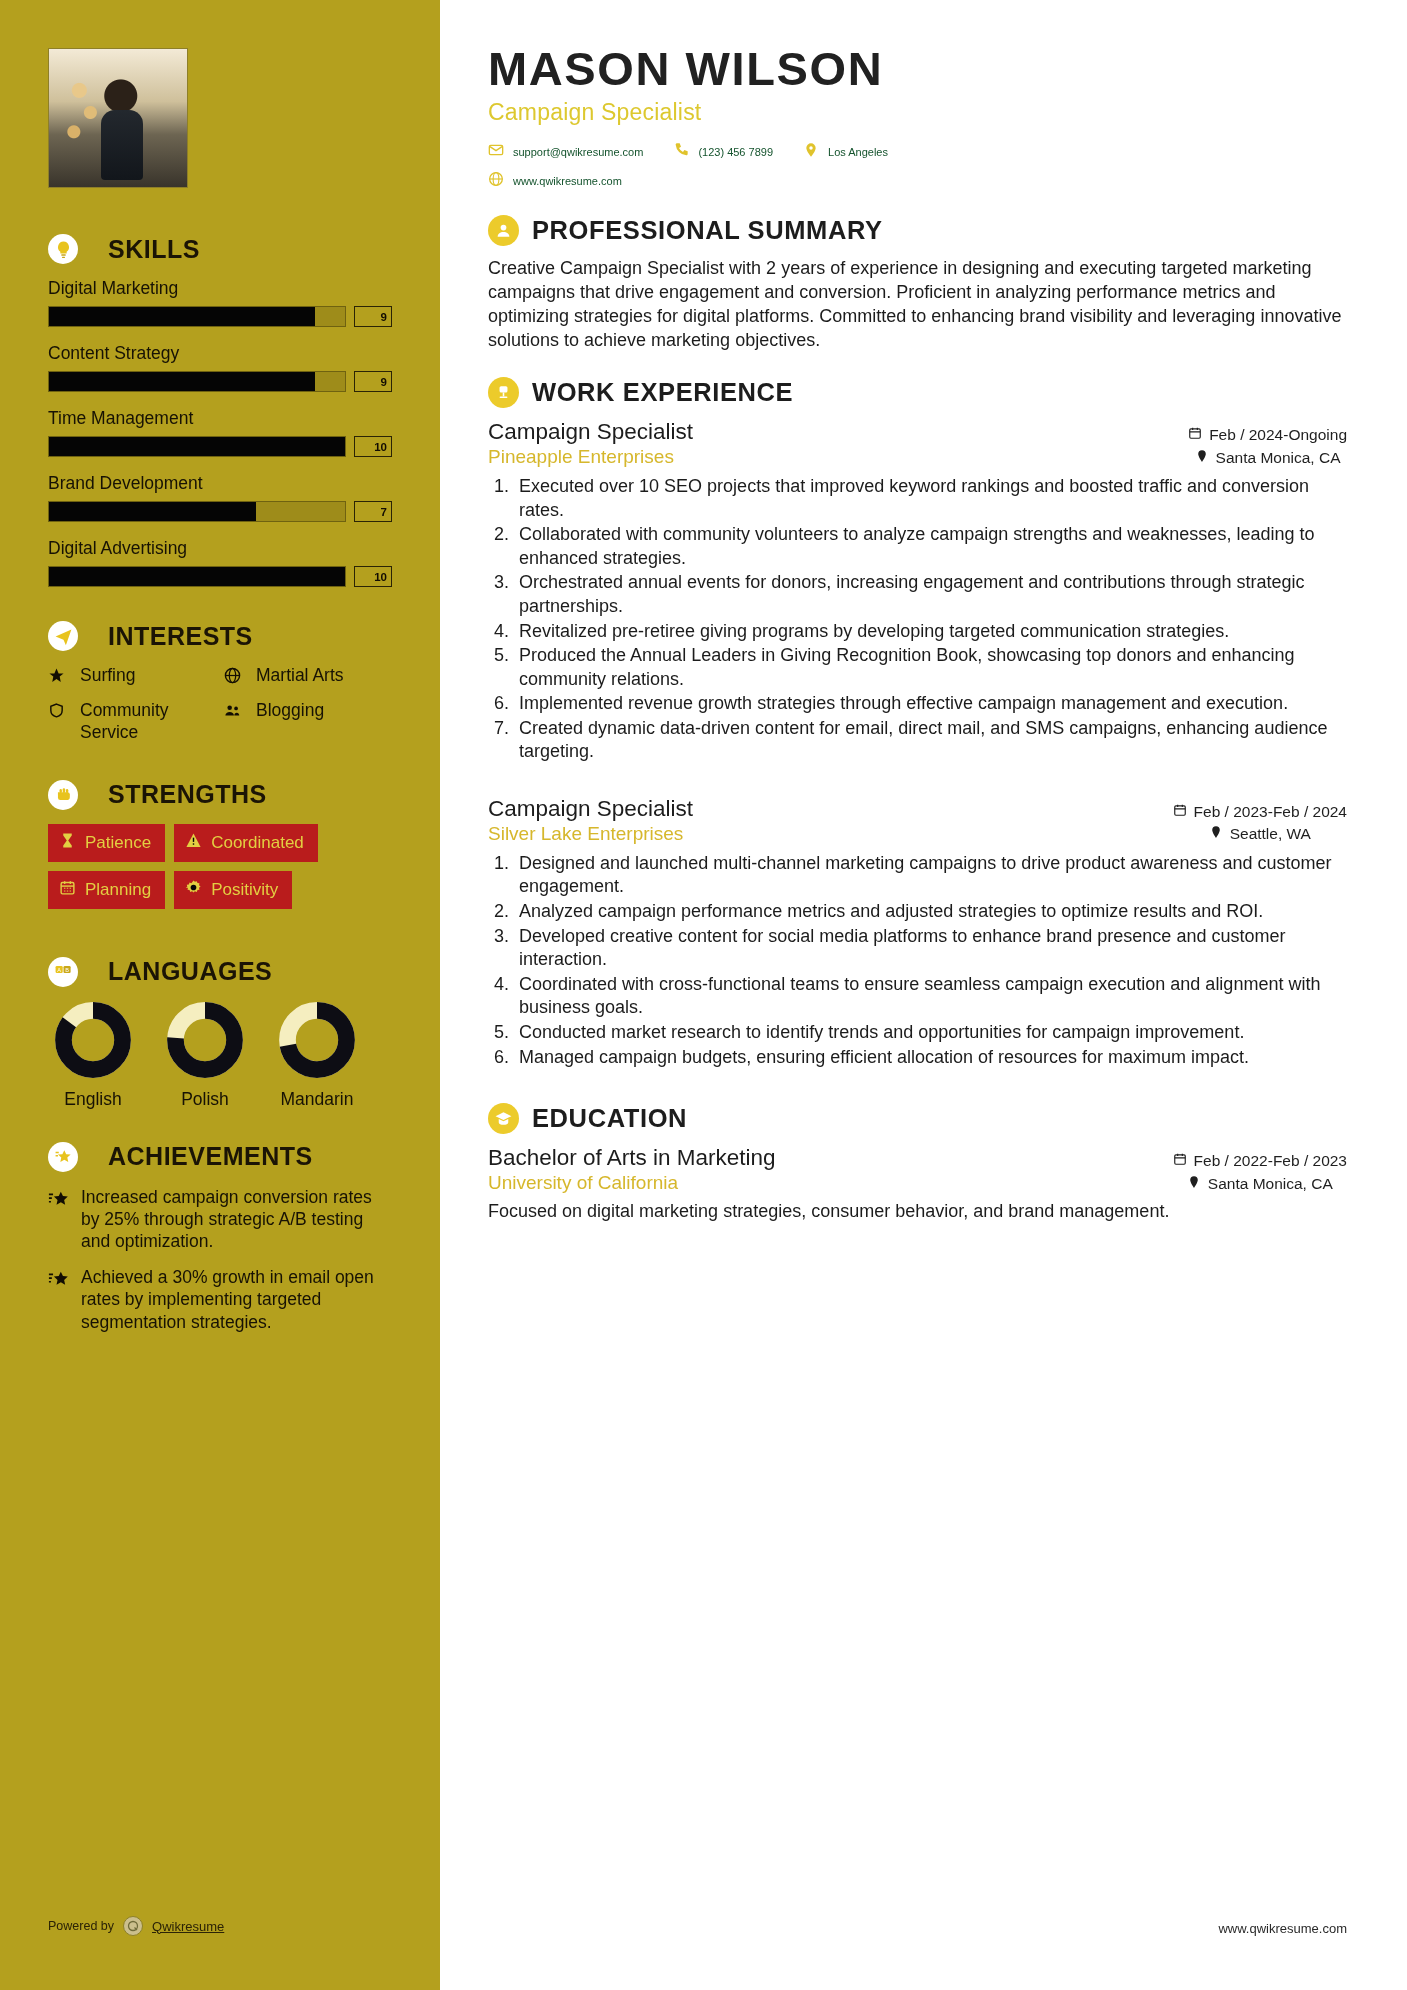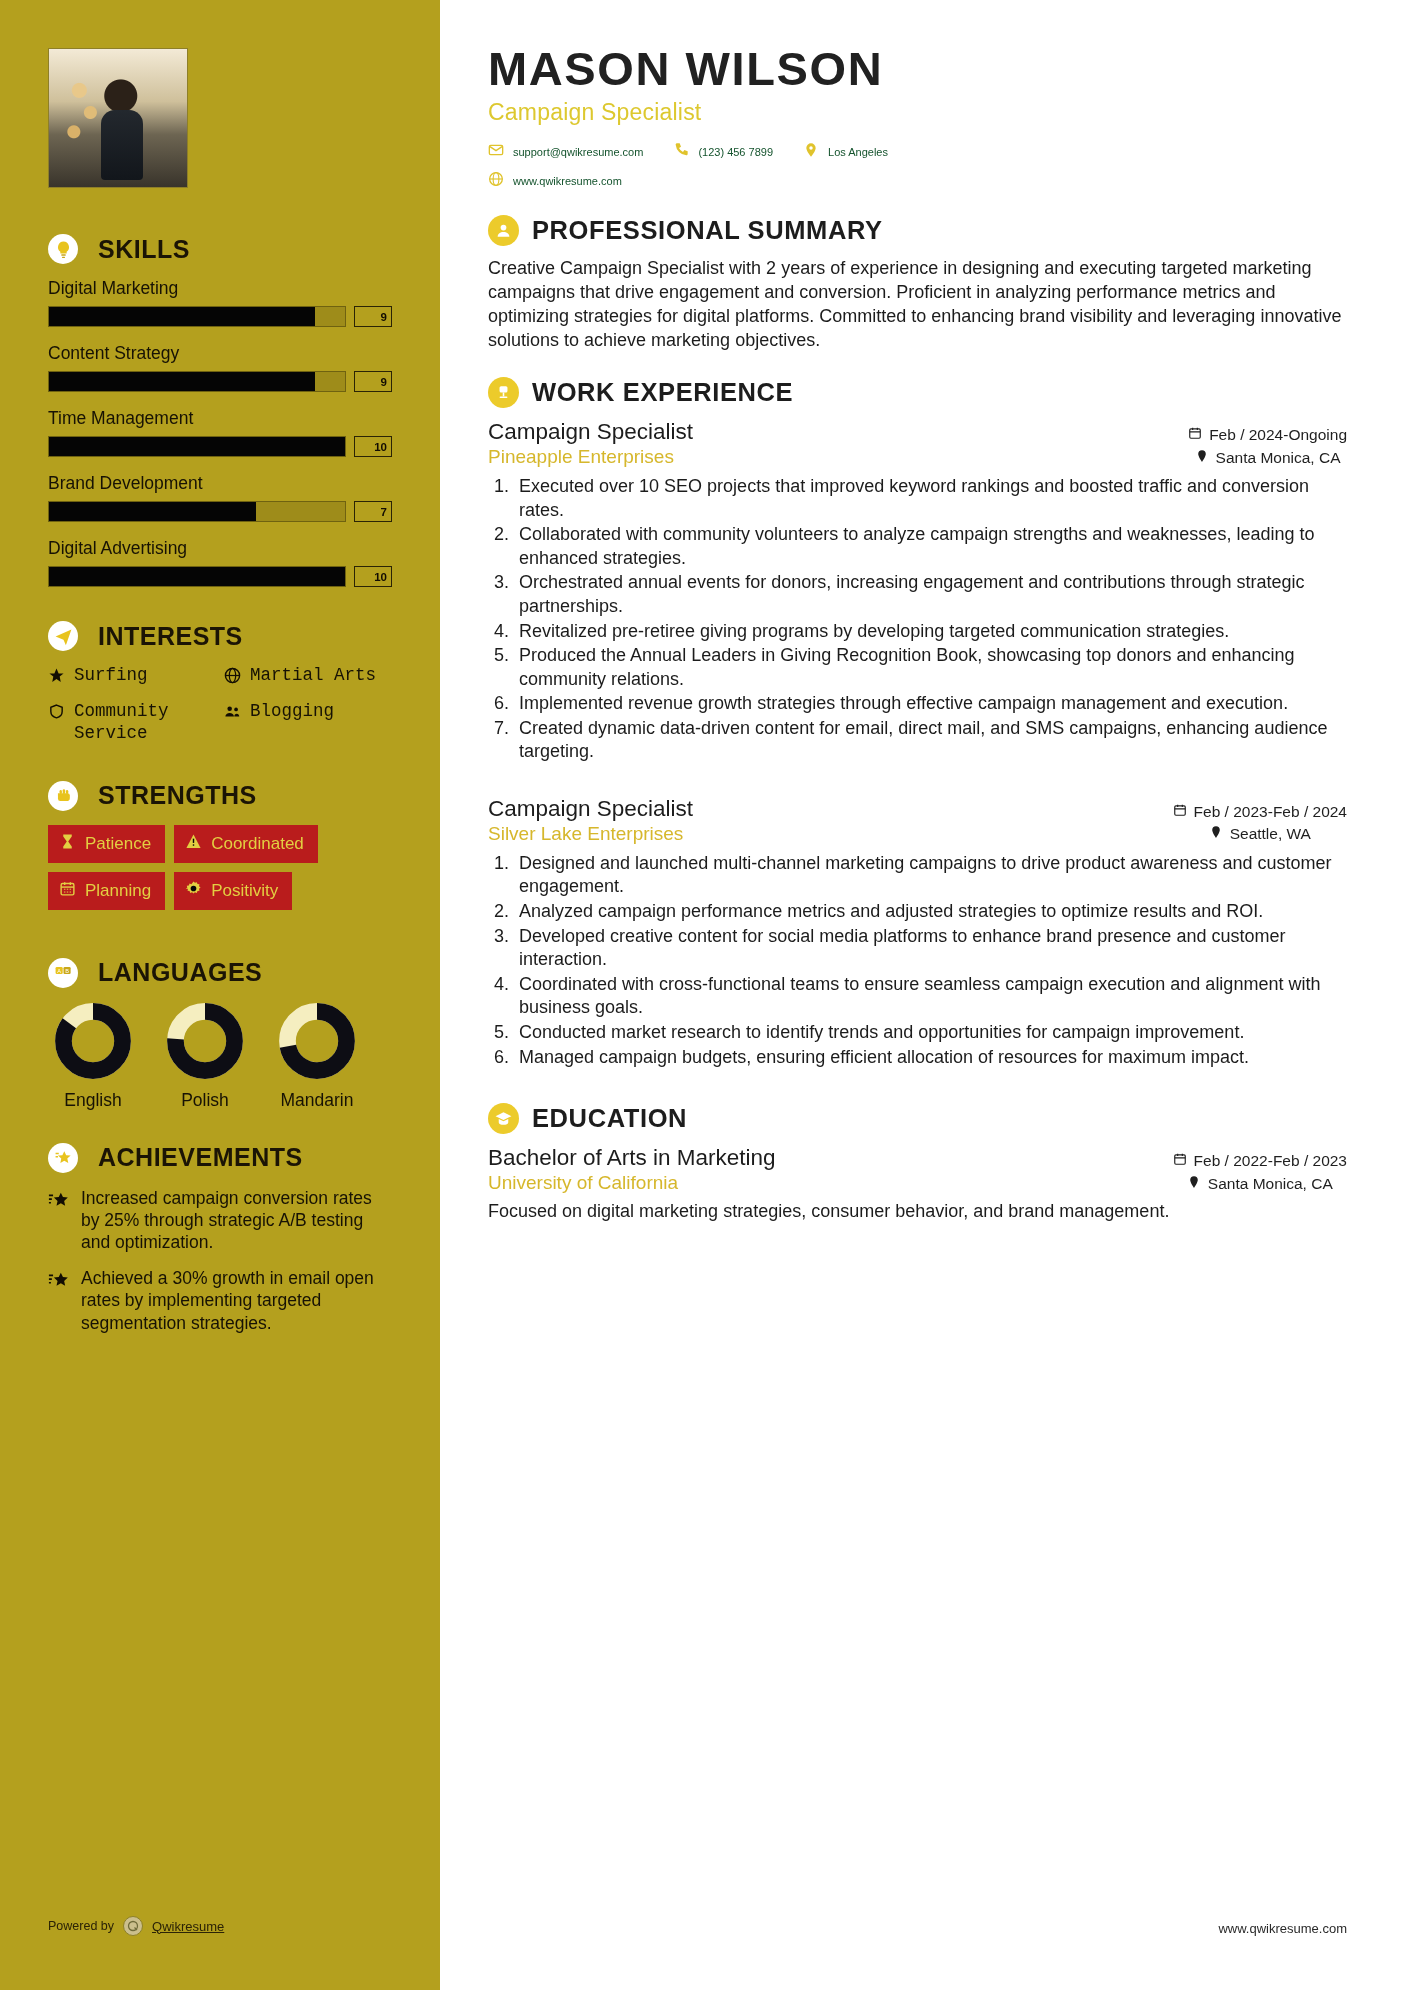--- a/index.html
+++ b/index.html
@@ -31,21 +31,21 @@
     border:1px solid #8e7f28;
     position:relative; overflow:hidden;
   }
   .photo::after{
     content:""; position:absolute; left:38%; top:44%;
     width:42px; height:70px; border-radius:14px 14px 4px 4px;
     background:linear-gradient(#23282e,#12161b);
   }
   .sec { margin:0 0 0 0; padding:0 48px; }
   .sec-head {
-    display:flex; align-items:center; gap:20px;
+    display:flex; align-items:center; gap:30px;
     margin-bottom:14px;
   }
   .sec-badge {
     width:30px; height:30px; border-radius:50%;
     background:#ffffff;
     display:flex; align-items:center; justify-content:center;
     flex:0 0 30px;
   }
   .sec-badge svg { width:19px; height:19px; display:block; }
   .sec-title {
@@ -69,22 +69,22 @@
     border:1px solid #2b2405;
     background:#b4a01e;
     font-size:11.5px; font-weight:bold; color:#120d02;
     display:flex; align-items:center; justify-content:flex-end;
     padding-right:4px;
   }
   
   .interests { margin-top:34px; }
   .int-grid { display:grid; grid-template-columns:1fr 1fr; row-gap:10px; column-gap:8px; }
   .int {
-    display:flex; align-items:flex-start; gap:9px;
-    font-size:17.5px; color:#171204; line-height:1.25;font-family:Liberation Mono, monospace;
+    display:flex; align-items:flex-start; gap:15px;
+    font-size:17.5px; color:#171204; line-height:1.25;
   }
   .int svg { width:17px; height:17px; flex:0 0 17px; margin-top:2px; }
   
   .strengths { margin-top:36px; }
   .str-wrap { display:flex; flex-wrap:wrap; gap:9px; }
   .chip {
     background:#b91c1c; color:#e3cf42;
     font-size:17px;
     padding:8px 14px 8px 11px;
     display:flex; align-items:center; gap:9px;

